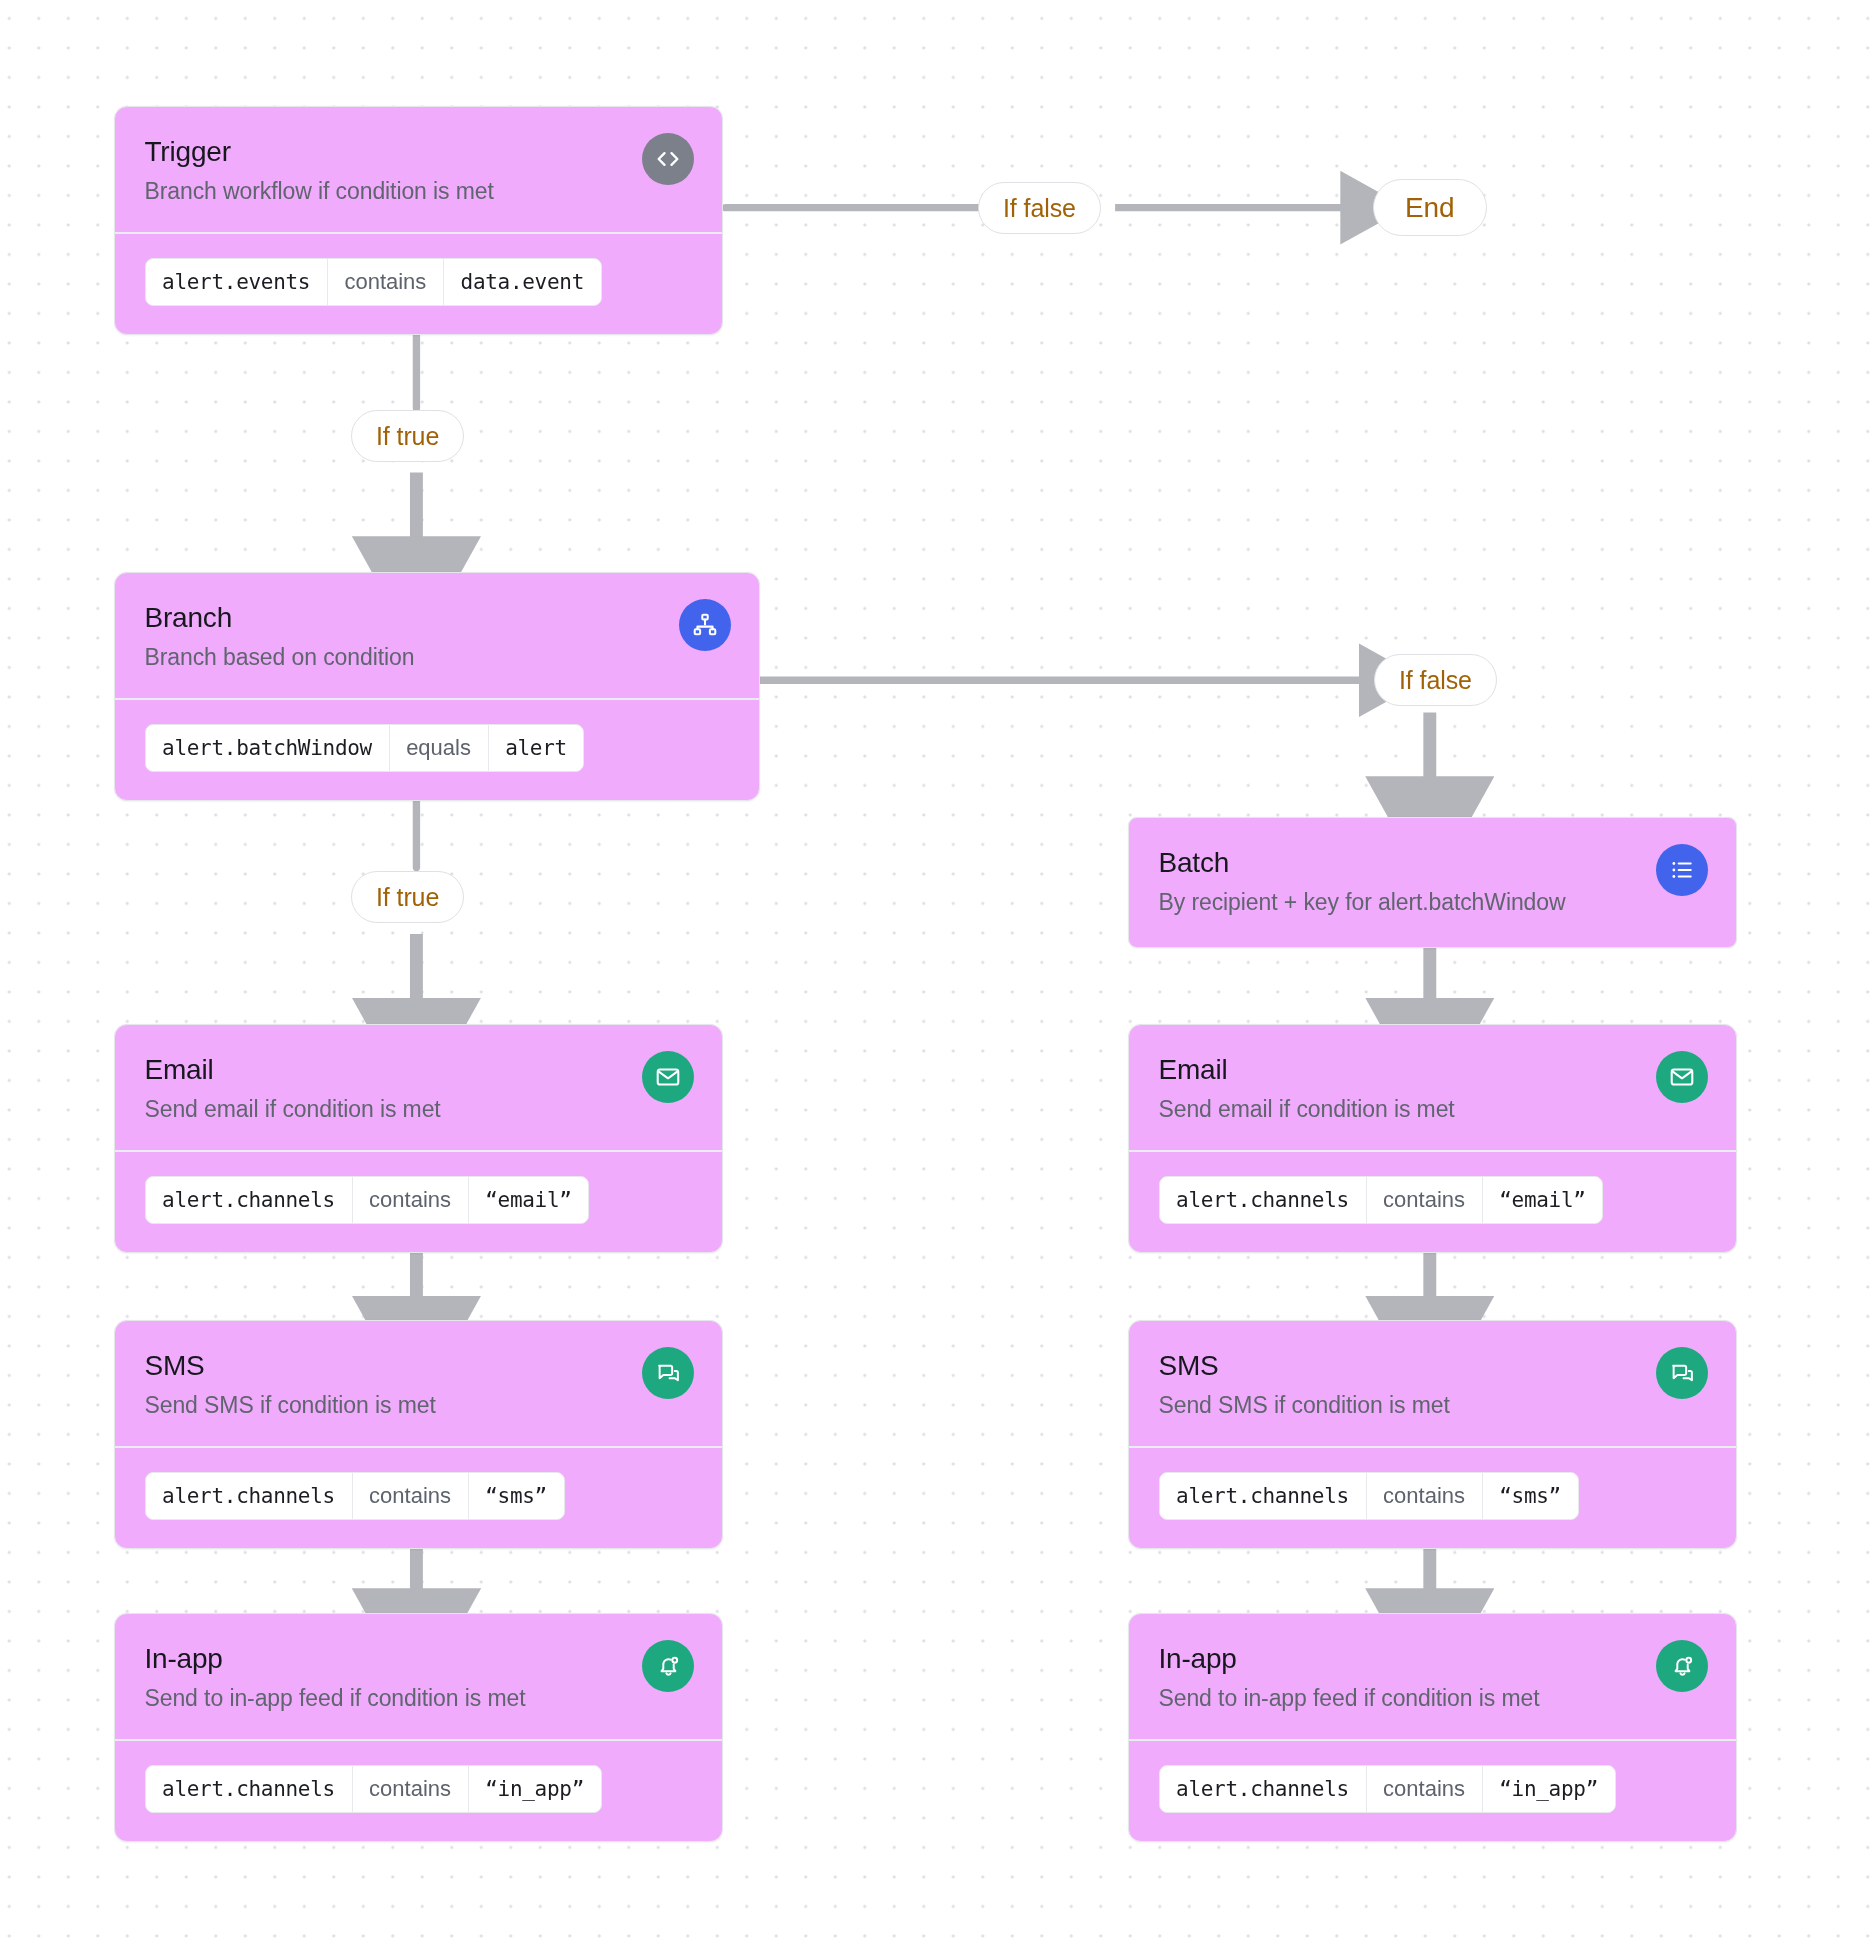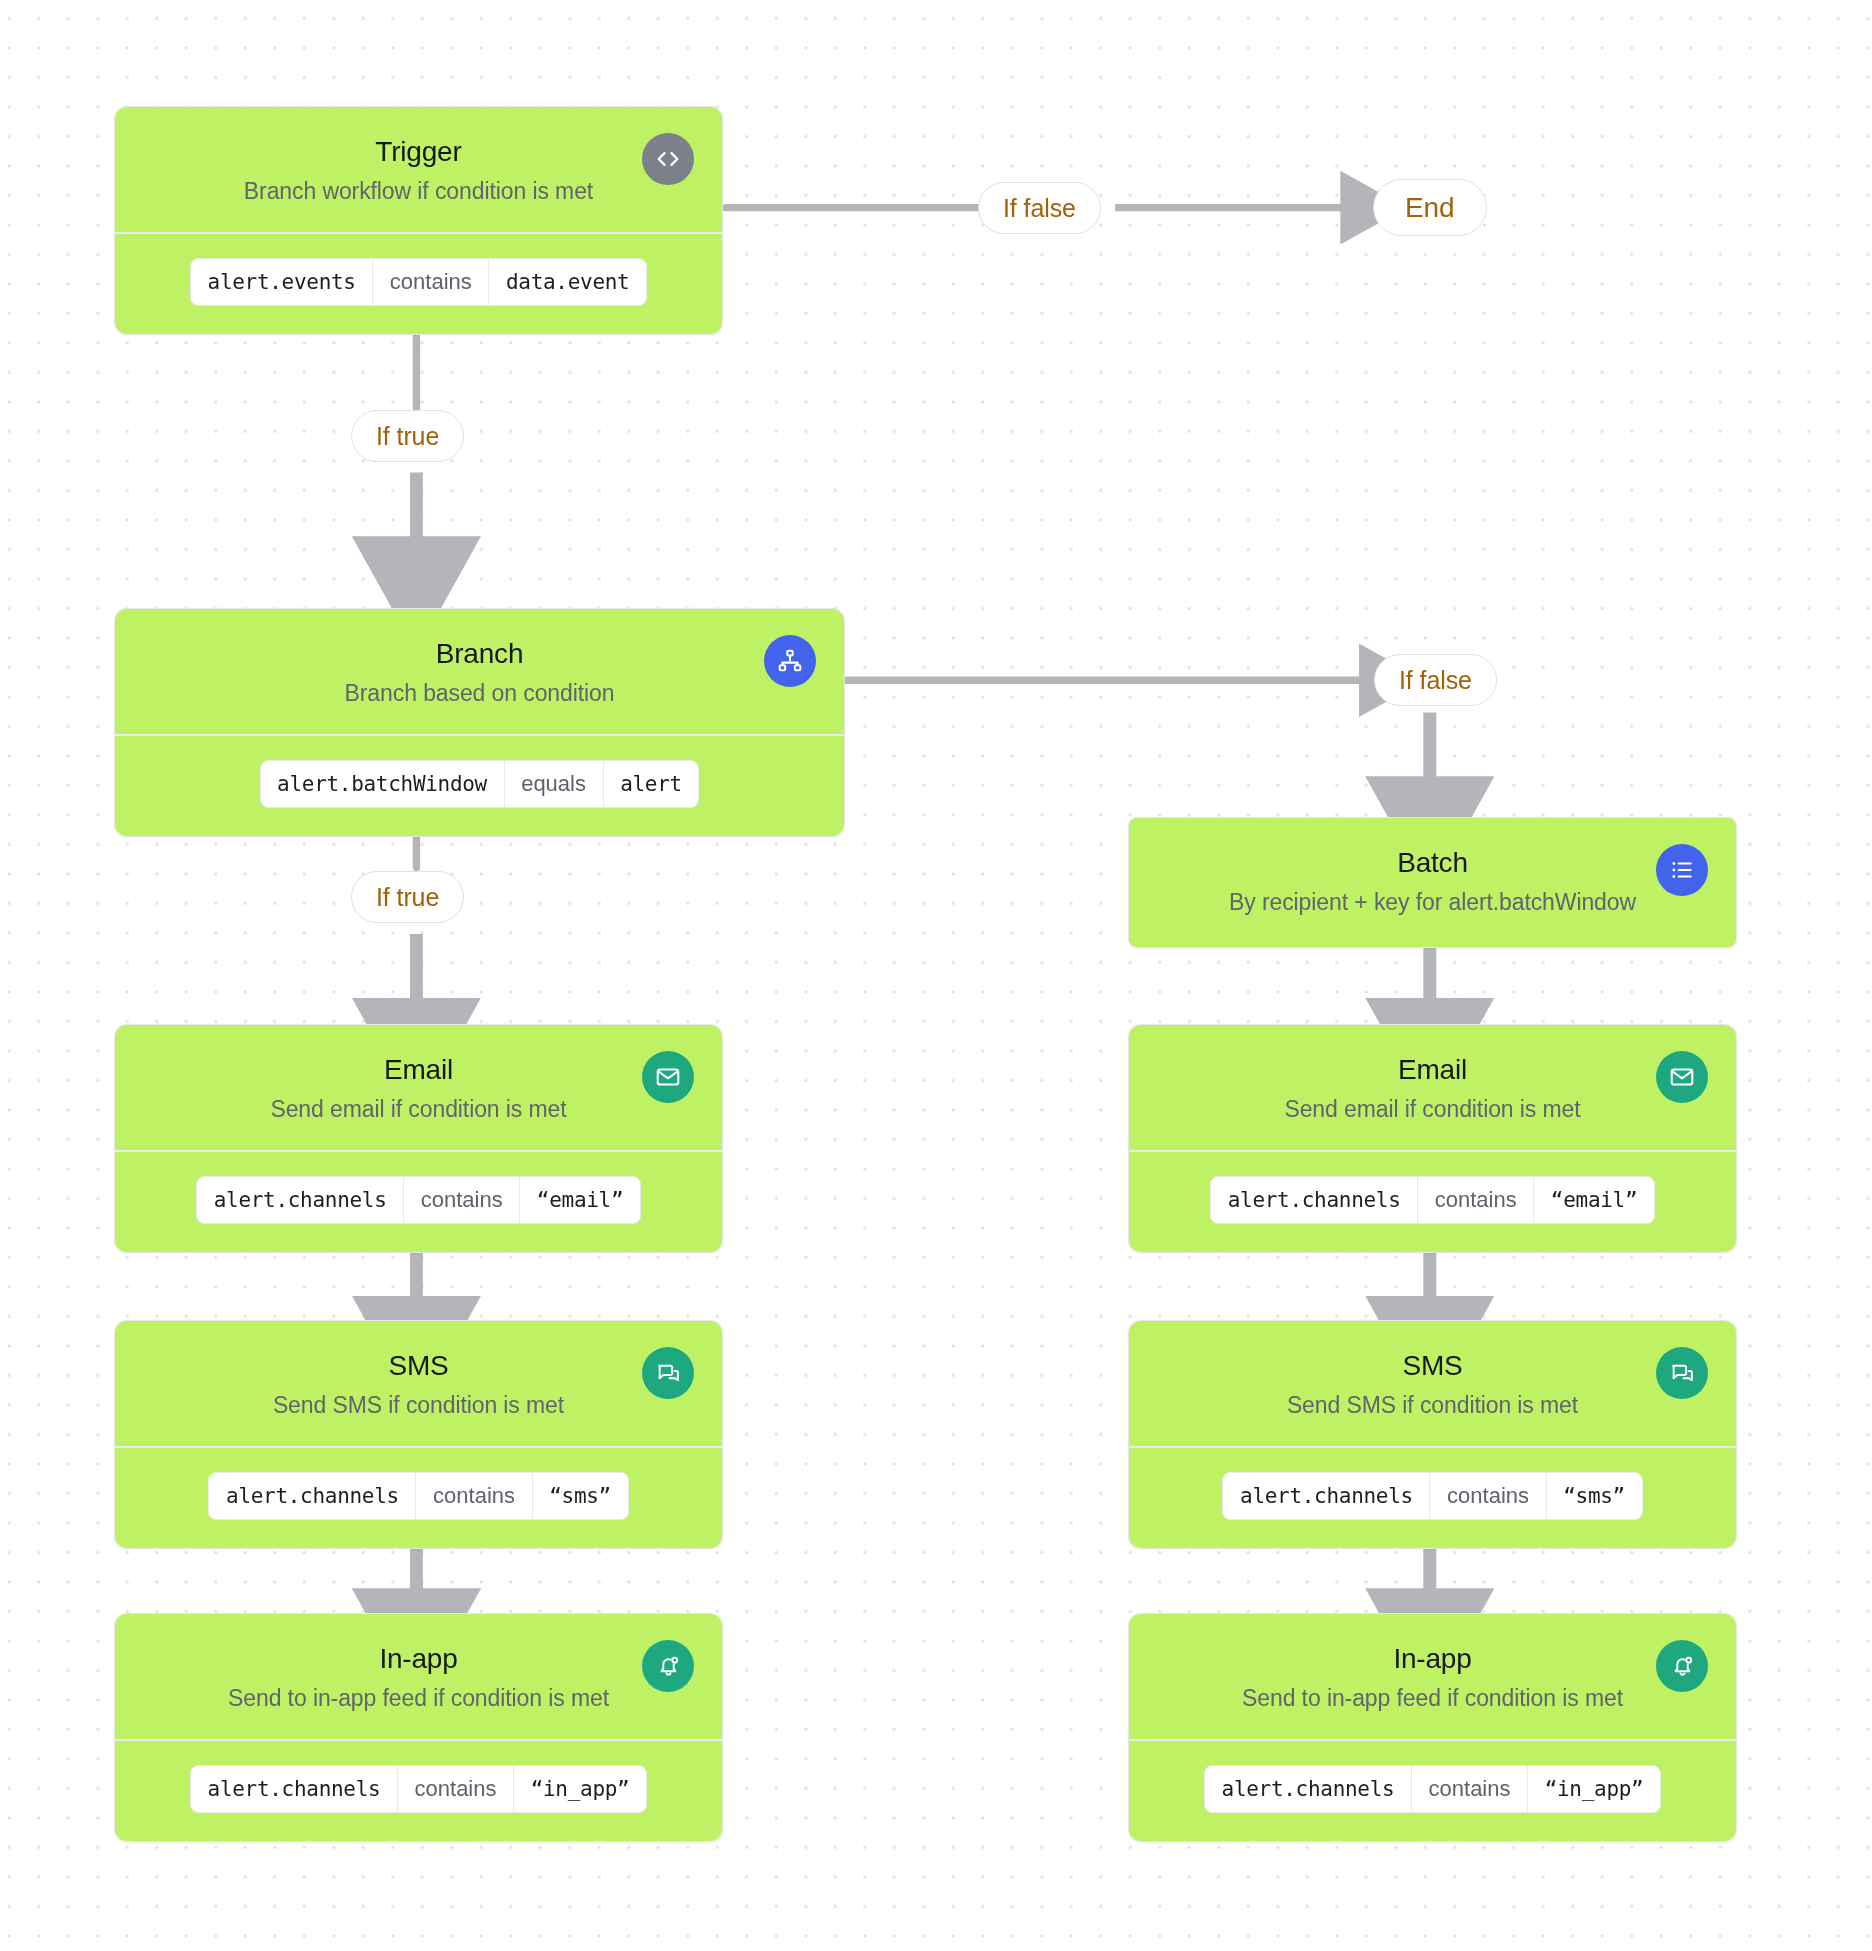--- a/index.html
+++ b/index.html
@@ -23,26 +23,25 @@
   #canvas {
     position: absolute;
     inset: 0;
     width: 1873px;
     height: 1952px;
   }
 
   
   .card {
     position: absolute;
-    background: #bef264;
+    background: #f0abfc;
     border: 1.4px solid #e6e7ea;
     border-radius: 13px;
     box-shadow: 0 0.9px 1.8px rgba(16,24,40,0.05);
     overflow: hidden;
-    text-align: center;
   }
 
   .card-head {
     position: relative;
     padding: 28px 29.5px 26px 29.5px;
     min-height: 103px;
   }
 
   .card-title {
     font-size: 28px;
@@ -201,21 +200,21 @@
       </div>
     </div>
   </div>
 
   <div class="pill pill-sm" style="left:978px; top:182px;">If false</div>
 
   <div class="pill pill-lg" style="left:1373px; top:179px;">End</div>
 
   <div class="pill pill-sm" style="left:351px; top:410px;">If true</div>
 
-  <div class="card" style="left:114px; top:608px; width:731px;">
+  <div class="card" style="left:114px; top:572px; width:646px;">
     <div class="card-head">
       <div class="card-title">Branch</div>
       <div class="card-sub">Branch based on condition</div>
       <div class="icon-badge badge-blue">
         <svg width="26" height="26" viewBox="0 0 24 24" fill="none" stroke="#ffffff" stroke-width="1.9" stroke-linecap="round" stroke-linejoin="round">
           <rect x="9.5" y="2.5" width="5" height="4.5" rx="1"></rect>
           <rect x="2.5" y="16" width="5" height="4.5" rx="1"></rect>
           <rect x="16.5" y="16" width="5" height="4.5" rx="1"></rect>
           <path d="M12 7v4.5"></path>
           <path d="M5 16v-2.5h14V16"></path>

